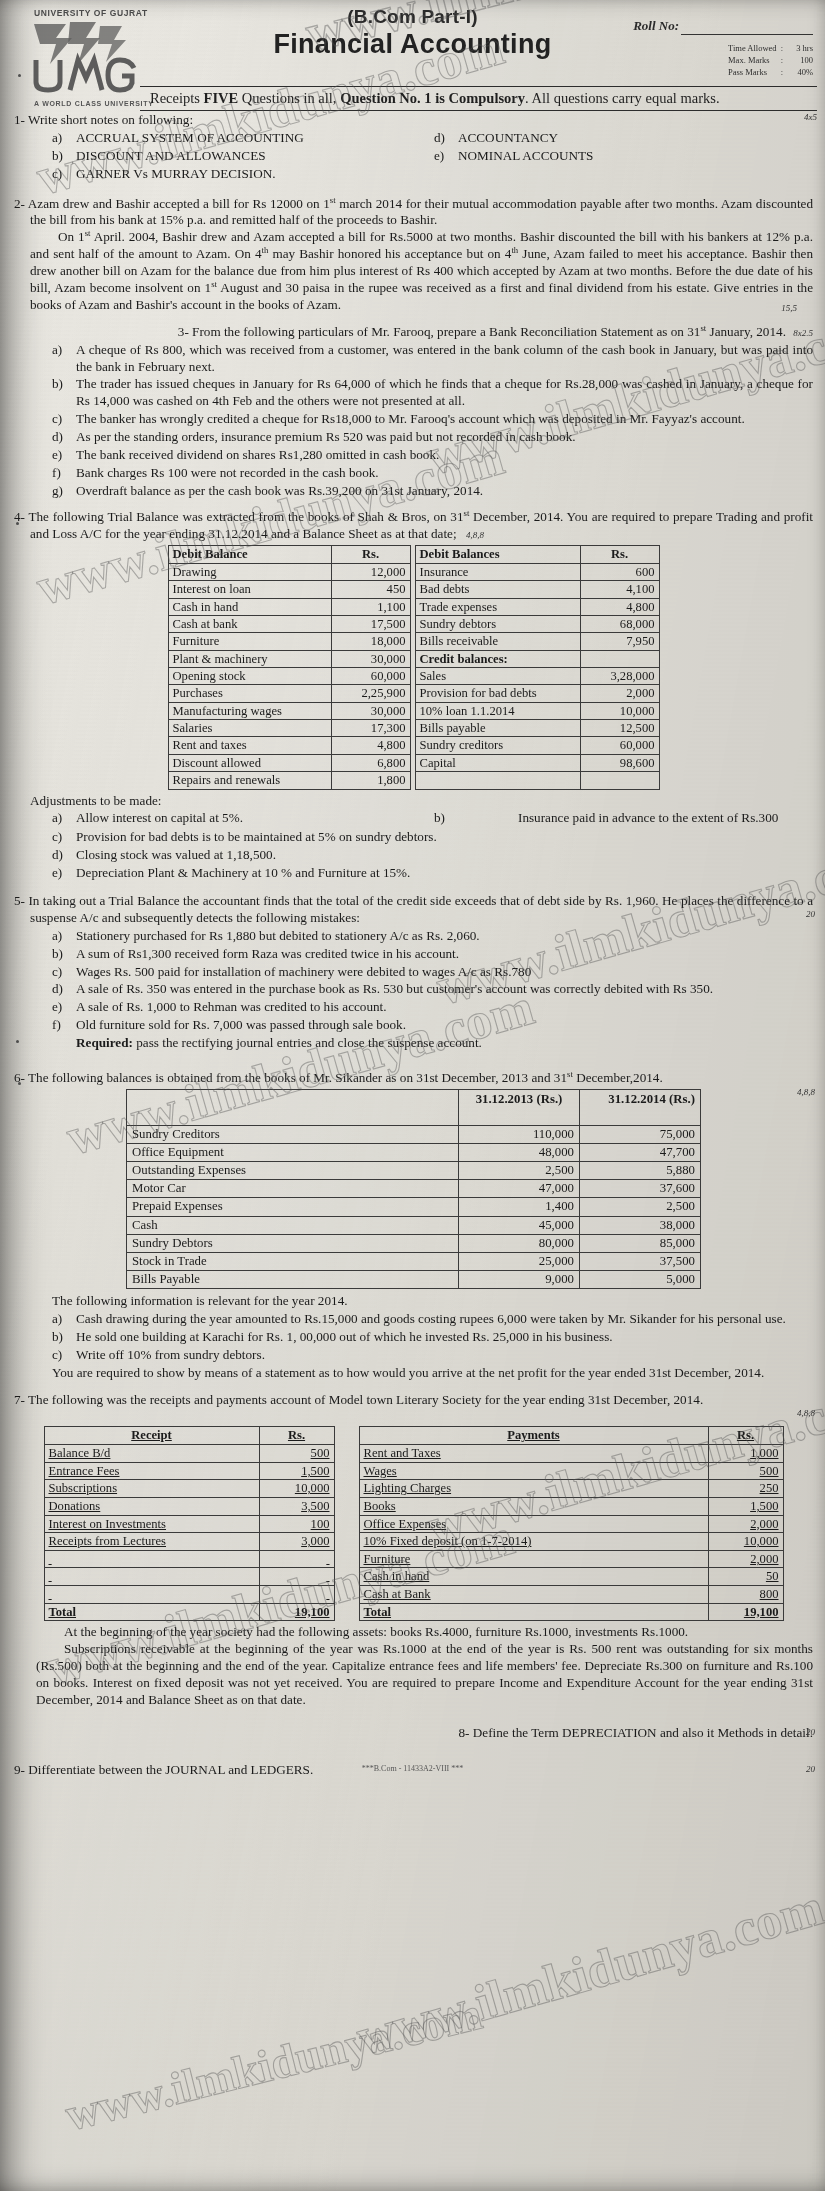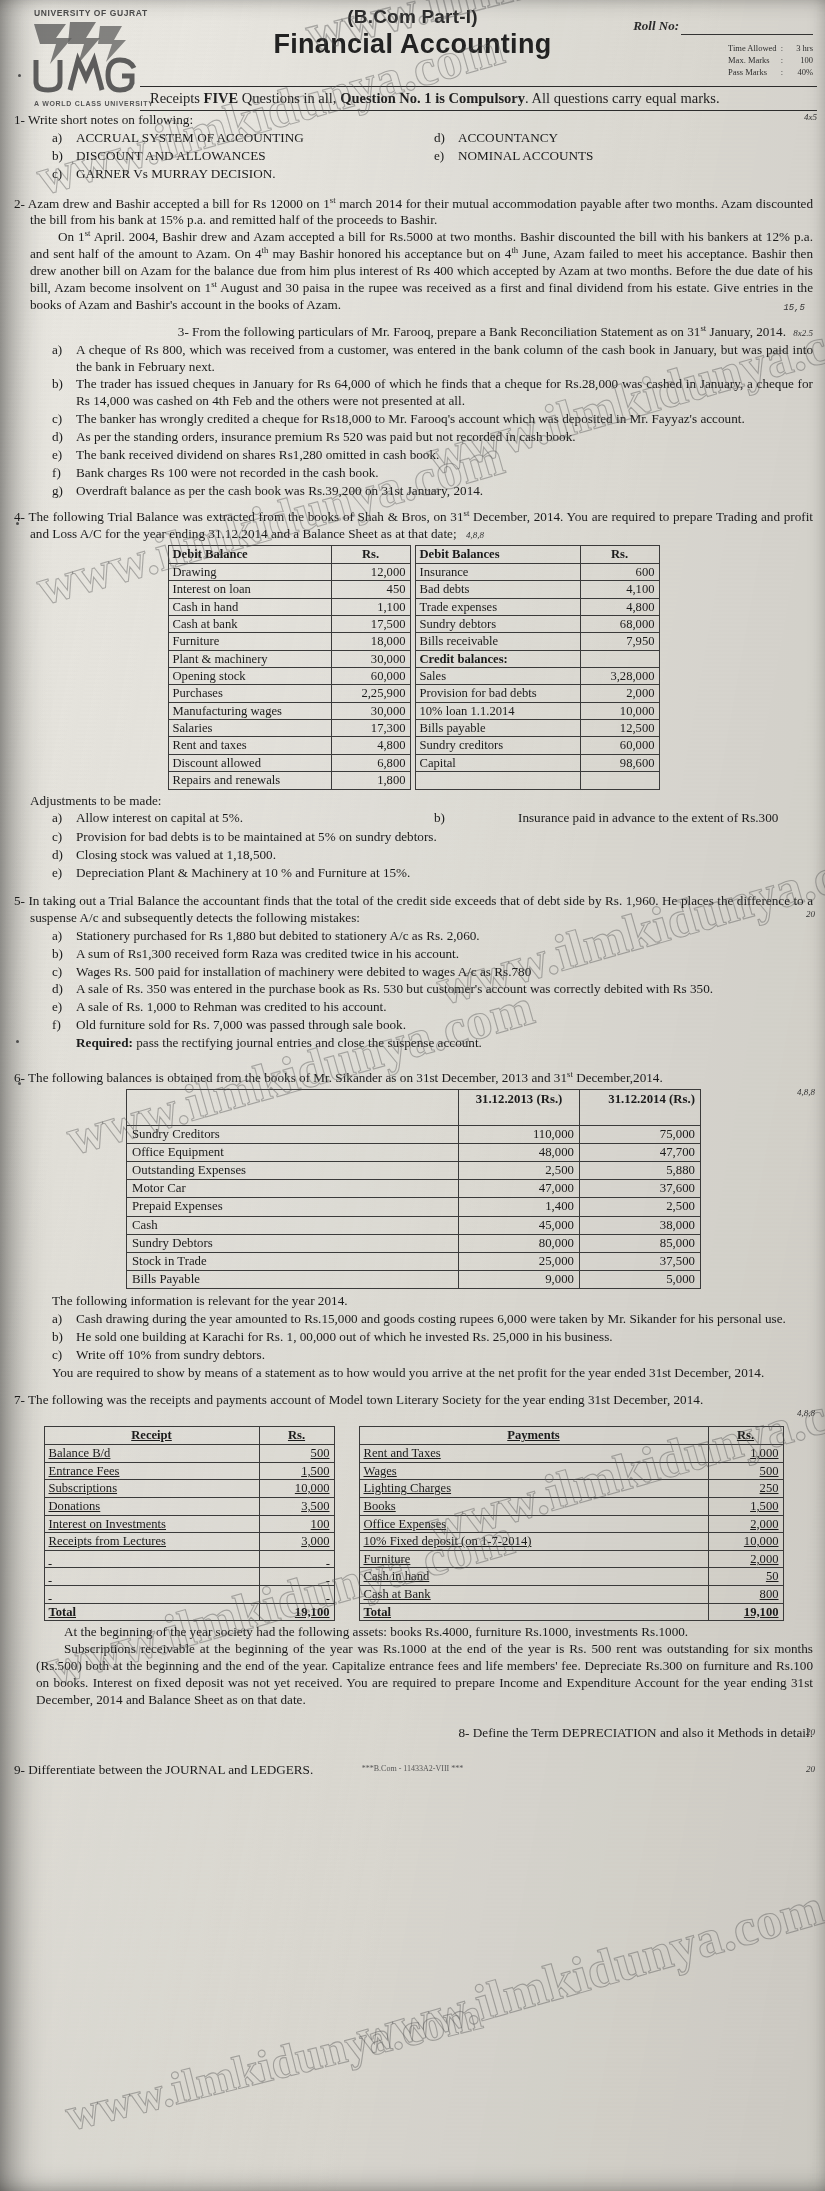--- a/index.html
+++ b/index.html
@@ -205,21 +205,21 @@
           </div>
         </div>
       </div>
 
       <div class="q" style="margin-top:12px;">
         <div class="qline">
           <span>2-</span>
           <span>Azam drew and Bashir accepted a bill for Rs 12000 on 1</span><sup>st</sup><span> march 2014 for their mutual accommodation payable after two months. Azam discounted the bill from his bank at 15% p.a. and remitted half of the proceeds to Bashir.</span>
         </div>
         <div class="indent2 hang" style="position:relative;">
-          <span class="marks" style="bottom:-1px;right:8px;font-family:Liberation Mono, monospace;">15,5</span>
+          <span class="marks" style="bottom:-1px;right:16px;">15,5</span>
           <span>On 1</span><sup>st</sup><span> April. 2004, Bashir drew and Azam accepted a bill for Rs.5000 at two months. Bashir discounted the bill with his bankers at 12% p.a. and sent half of the amount to Azam. On 4</span><sup>th</sup><span> may Bashir honored his acceptance but on 4</span><sup>th</sup><span> June, Azam failed to meet his acceptance. Bashir then drew another bill on Azam for the balance due from him plus interest of Rs 400 which accepted by Azam at two months. Before the due date of his bill, Azam become insolvent on 1</span><sup>st</sup><span> August and 30 paisa in the rupee was received as a first and final dividend from his estate. Give entries in the books of Azam and Bashir's account in the books of Azam.</span>
         </div>
       </div>
 
       <div class="q" style="margin-top:10px;">
         <div class="qline" style="text-align:right;">
           <span>3-</span>
           <span>From the following particulars of Mr. Farooq, prepare a Bank Reconciliation Statement as on 31</span><sup>st</sup><span> January, 2014.</span>
           <span class="marks" style="position:static;margin-left:4px;">8x2.5</span>
         </div>

